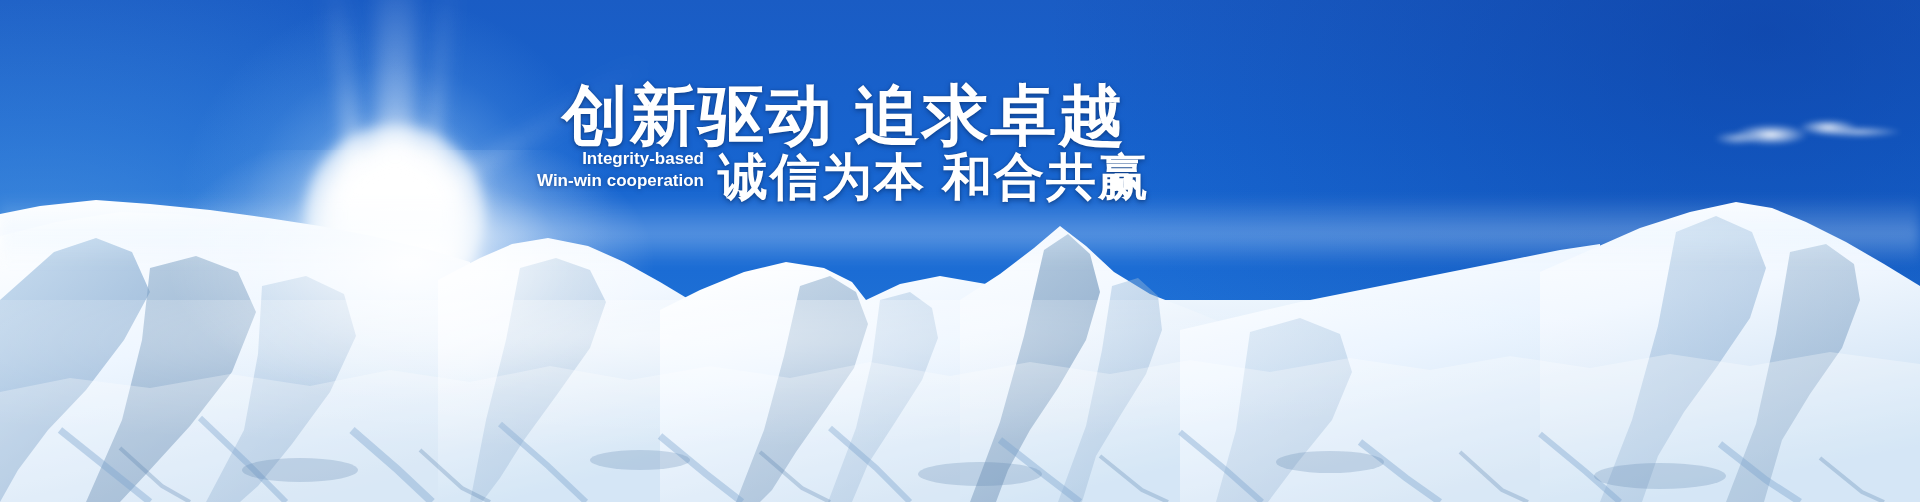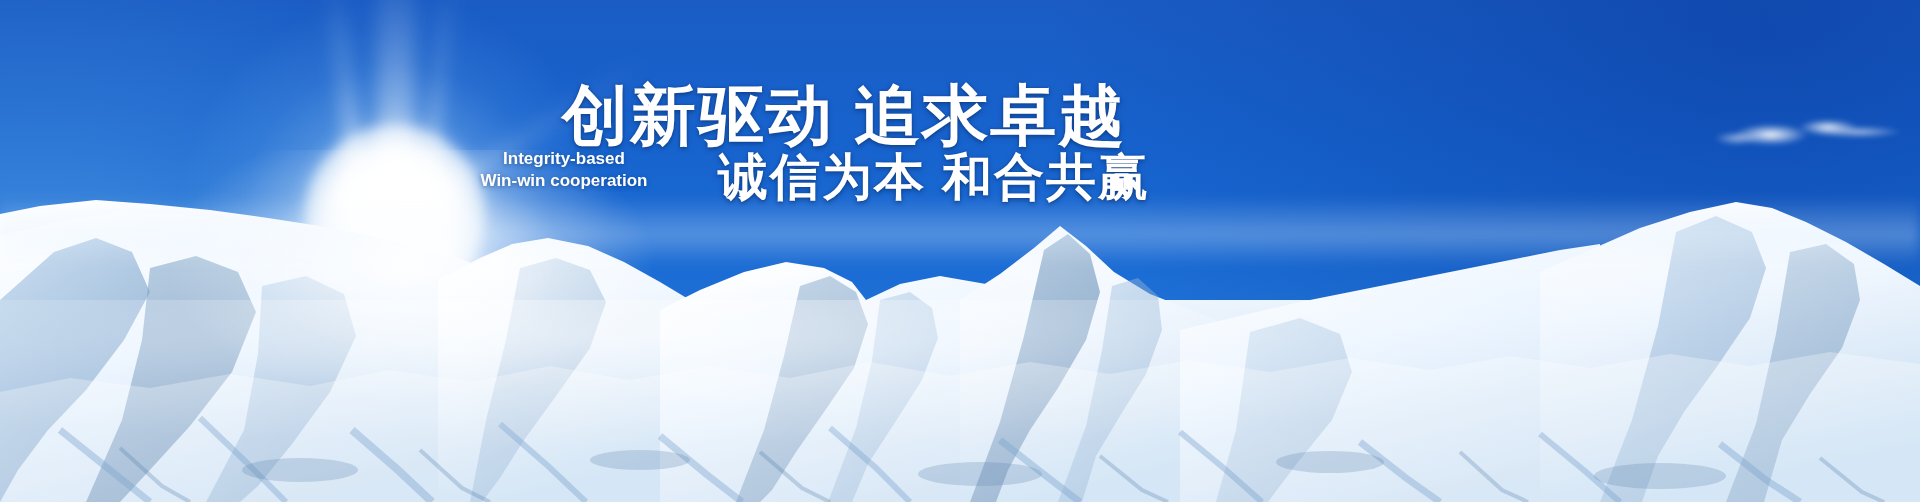--- a/index.html
+++ b/index.html
@@ -131,21 +131,21 @@
     text-shadow:0 2px 5px rgba(8,42,96,.55),0 0 2px rgba(8,42,96,.45);
     white-space:nowrap;
   }
   #cn-line1{left:556px;top:86px;font-size:66px;line-height:58px;margin-left:6px;}
   #cn-line2{left:718px;top:148px;font-size:50px;line-height:58px;}
   .en{
     position:absolute;color:#ffffff;font-weight:700;font-size:17px;line-height:22px;
     text-shadow:0 1px 4px rgba(8,42,96,.50);white-space:nowrap;
   }
   #en-right{left:1028px;top:88px;text-align:left;}
-  #en-left{left:424px;top:148px;width:280px;text-align:center;}
+  #en-left{left:424px;top:148px;width:280px;text-align:right;}
   .en span{display:block;}
 </style>
 </head>
 <body>
 
 <div id="banner">
 
   <div class="layer" id="sky"></div>
   <div class="layer" id="sky-right-deep"></div>
   <div class="layer" id="sky-left-wash"></div>

